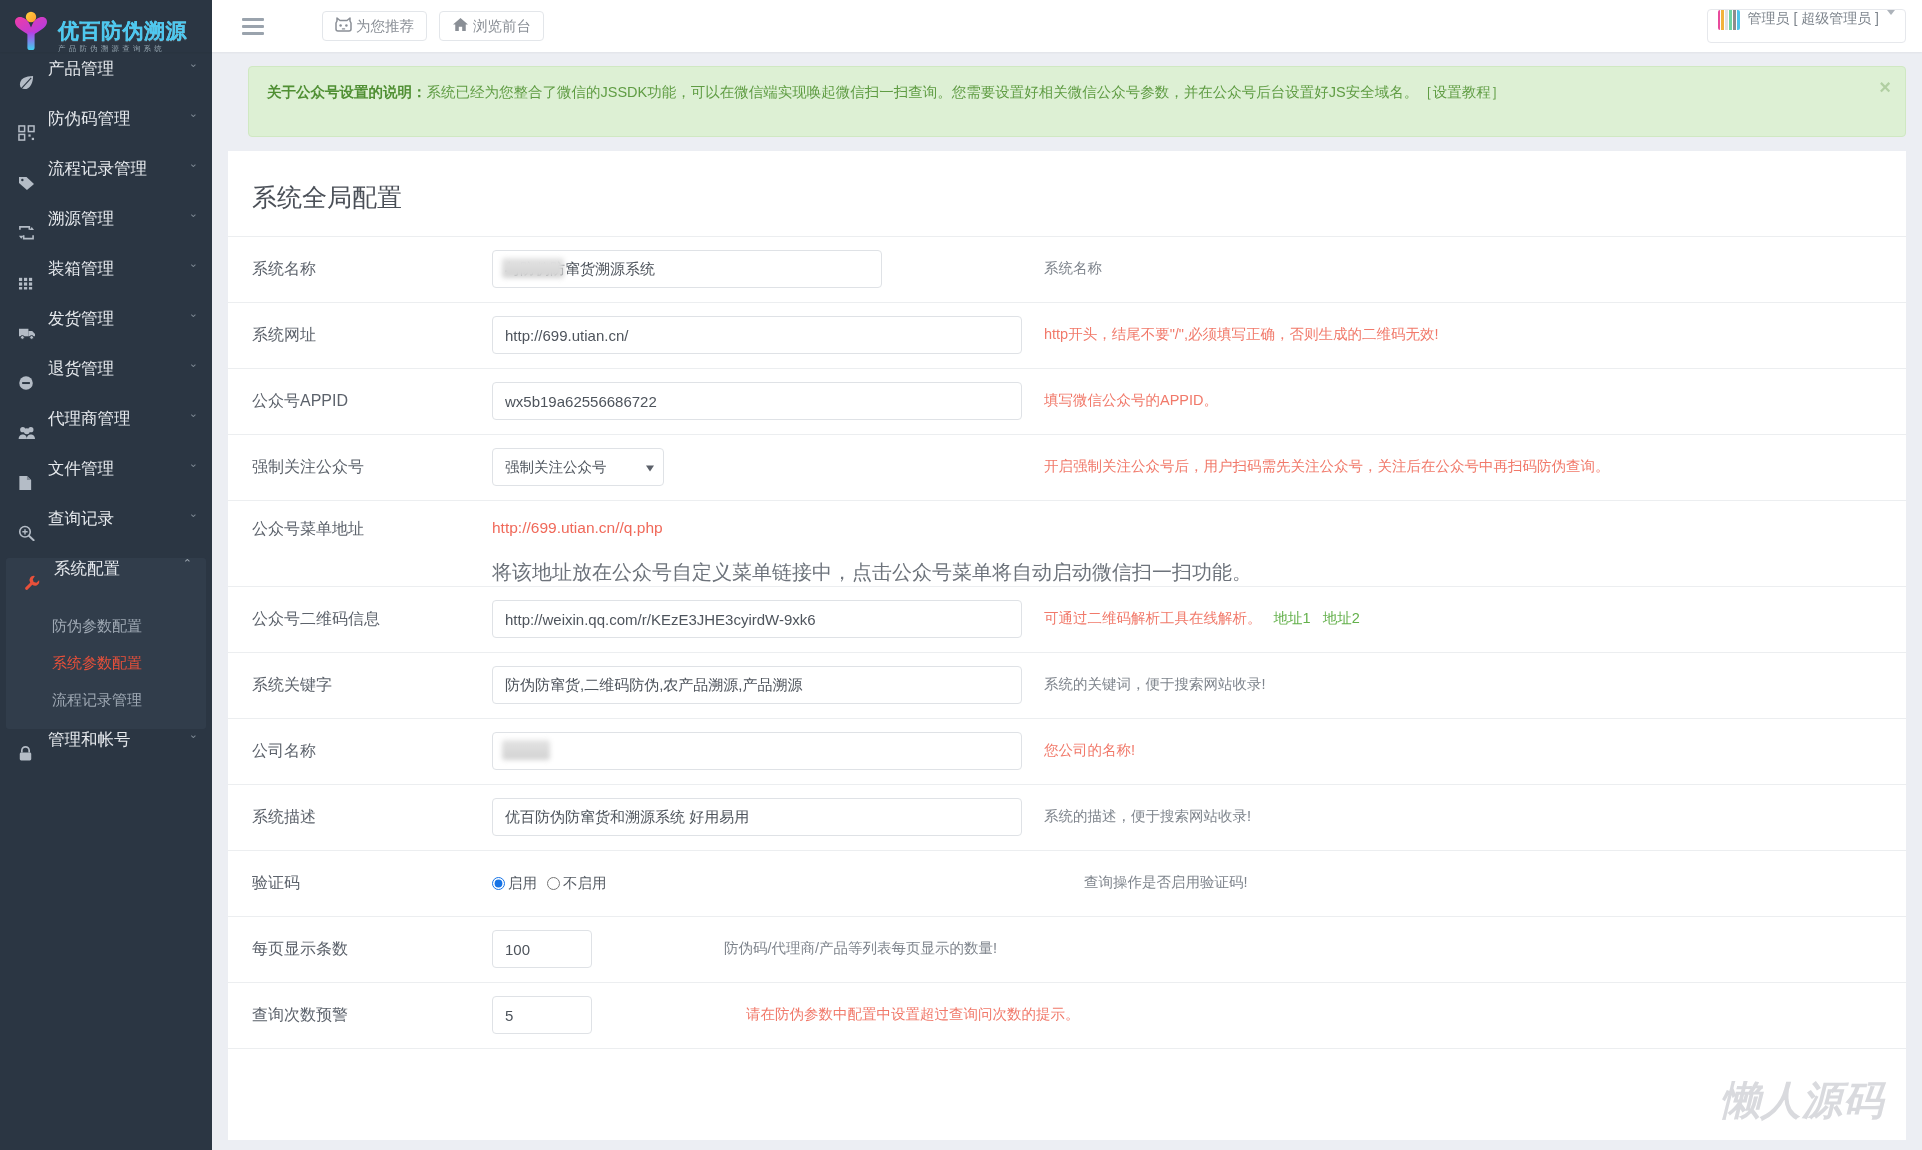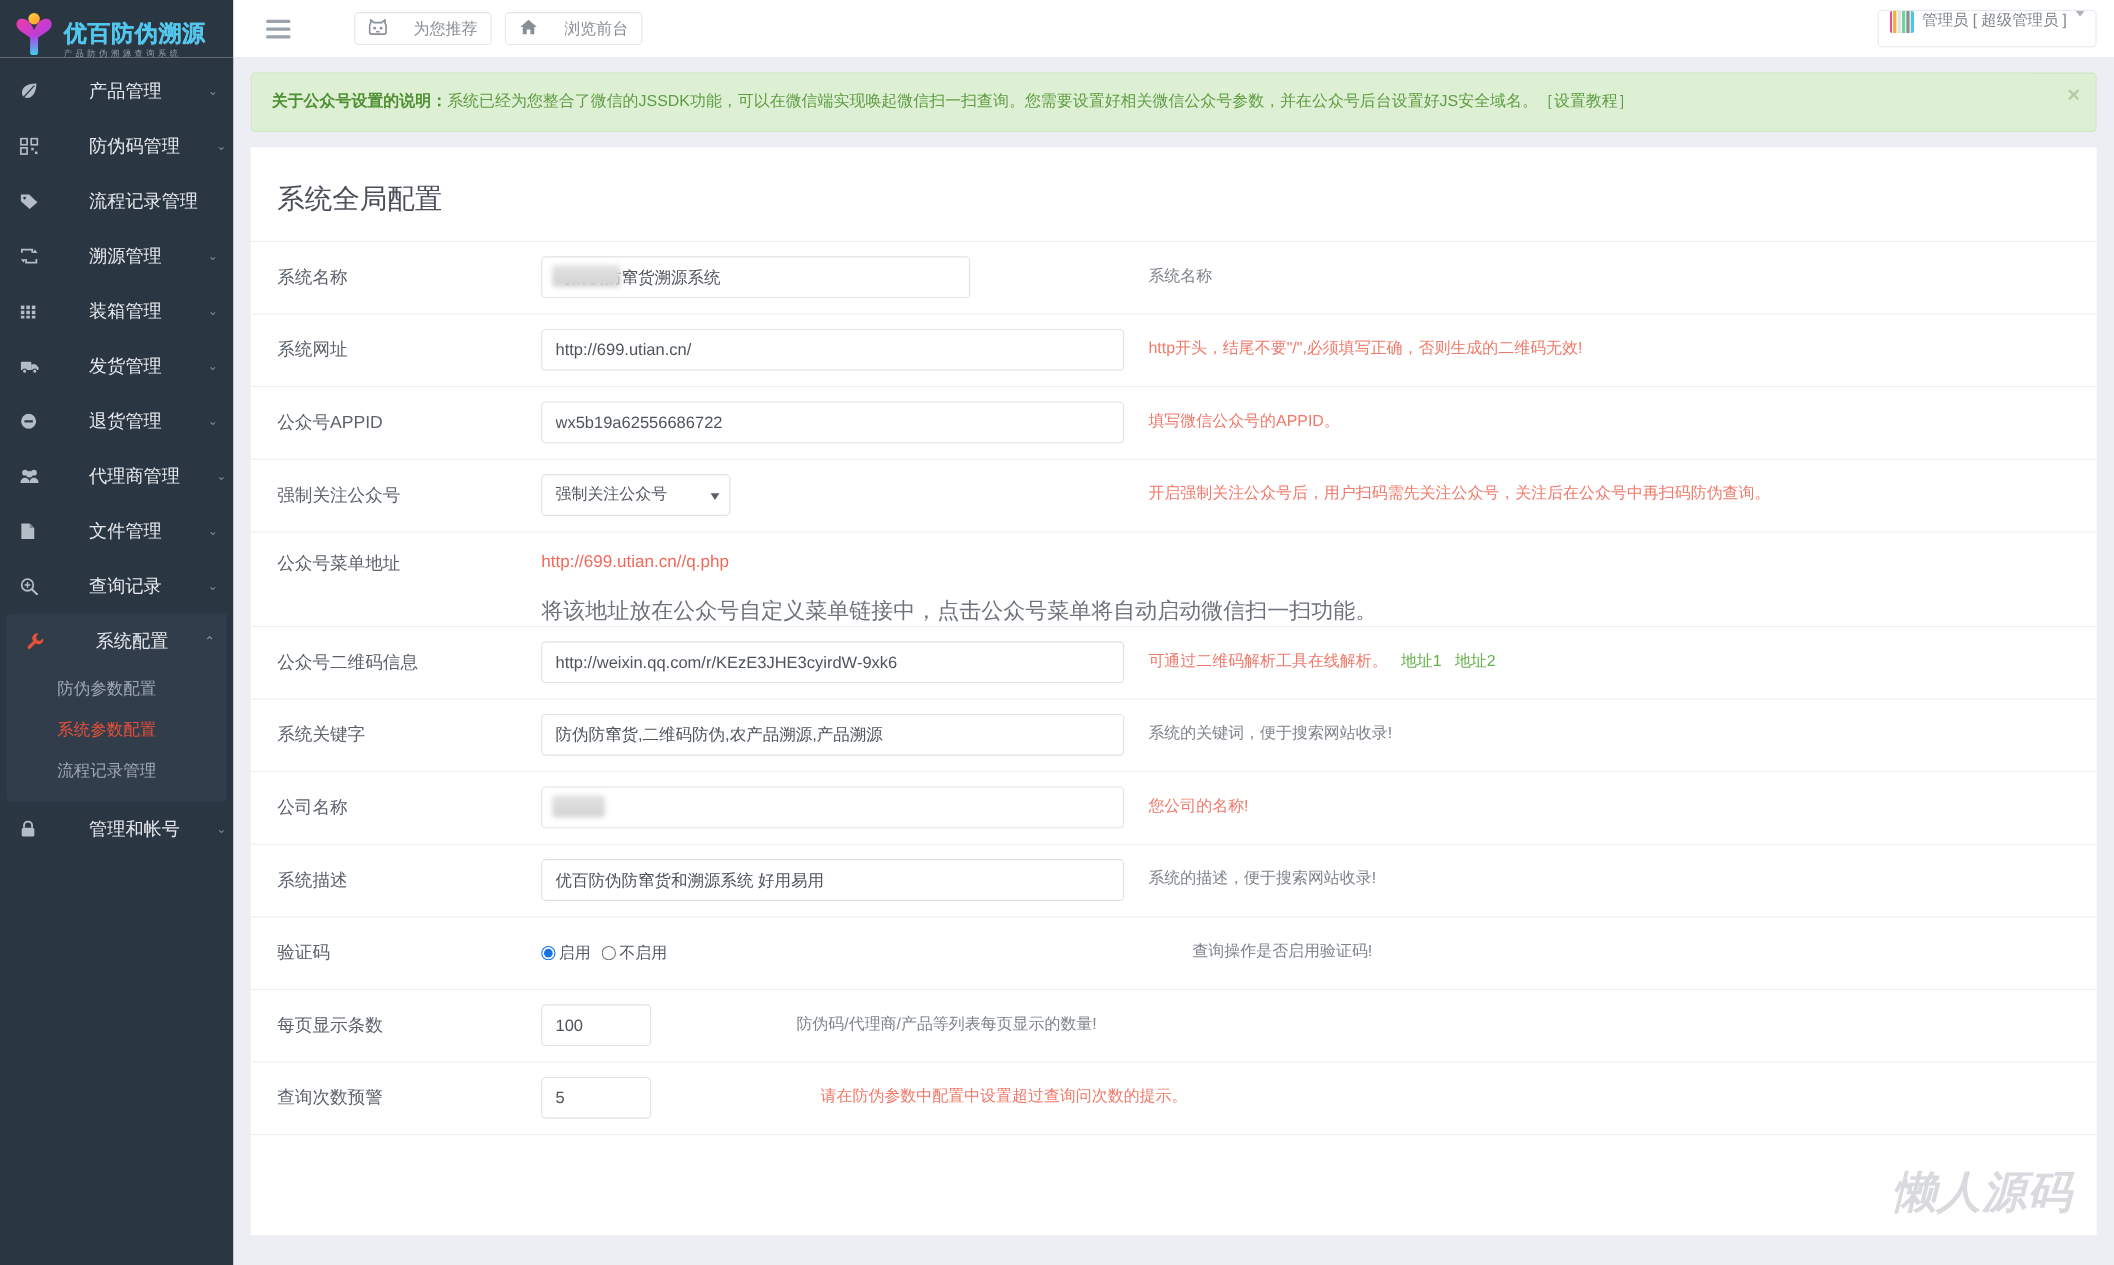--- a/index.html
+++ b/index.html
@@ -26,60 +26,60 @@
     font-size: 21px; font-weight: bold; letter-spacing: .5px;
     background: linear-gradient(90deg,#3fd0f0 0%,#46c8f5 45%,#7ad6ef 100%);
     -webkit-background-clip: text; background-clip: text; color: #4ec8ef;
     text-shadow: 0 1px 0 rgba(255,255,255,.15);
   }
   .logo-sub { font-size: 7.5px; color: #93a3ae; letter-spacing: 3.2px; margin-top: 4px; }
   .hamburger { margin-left: 24px; display: flex; flex-direction: column; gap: 4px; cursor: pointer; padding: 6px; }
   .hamburger span { display: block; width: 22px; height: 3px; background: #9aa3ad; border-radius: 1px; }
   .topnav { display: flex; align-items: center; gap: 12px; margin-left: 52px; }
   .topnav-btn {
-    display: flex; align-items: center; gap: 24px; height: 30px; padding: 0 12px;
+    display: flex; align-items: center; gap: 4px; height: 30px; padding: 0 12px;
     border: 1px solid #e3e6ea; border-radius: 4px; background: #fff;
     color: #8a8f96; font-size: 14.5px; cursor: pointer; white-space: nowrap;
   }
   .topbar-right { margin-left: auto; margin-right: 16px; display: flex; align-items: center; }
   .user-box {
     display: flex; align-items: flex-start; gap: 8px; height: 34px; padding: 0 10px;
     border: 1px solid #e6e8ec; border-radius: 4px; background: #fff; cursor: pointer;
   }
   .avatar { width: 22px; height: 20px; display: flex; gap: 1px; border-radius: 2px; overflow: hidden; flex-shrink: 0; }
   .avatar i { display: block; flex: 1; height: 100%; }
   .user-name { font-size: 14px; color: #7d848c; white-space: nowrap; }
   .caret-down { width: 0; height: 0; border-left: 4px solid transparent; border-right: 4px solid transparent; border-top: 5px solid #adb3ba; }
 
   
   .body-row { display: flex; flex: 1; min-height: 0; }
 
   
   .sidebar { width: 212px; min-width: 212px; background: #2b3643; padding-top: 6px; overflow: hidden; }
   .nav-item {
-    display: flex; align-items: center; height: 50px; padding: 0 14px 0 18px; cursor: pointer; position: relative; gap: 33px;
+    display: flex; height: 50px; padding: 0 14px 0 18px; cursor: pointer; position: relative;
   }
   .nav-ico { width: 24px; font-size: 15px; color: #b4bcc6; display: flex; align-items: center; justify-content: flex-start; flex-shrink: 0; }
   .nav-label { font-size: 16.5px; color: #e7eaee; margin-left: 6px; white-space: nowrap; }
   .nav-caret { margin-left: auto; color: #7d8893; font-size: 11px; line-height: 1; }
   .nav-group.open { background: #313d4b; border-radius: 3px; margin: 0 6px; }
   .nav-group.open > .nav-item { background: transparent; }
   .nav-group.open .nav-ico { color: #e8503a; }
   .nav-group.open .nav-caret { color: #9aa4ae; }
   .subnav { padding-bottom: 10px; }
   .sub-item {
     display: block; padding: 9px 0 9px 46px; font-size: 15px; color: #9fa9b4; cursor: pointer; white-space: nowrap;
   }
   .sub-item.active { color: #e8503a; }
 
   
   .main { flex: 1; min-width: 0; padding: 14px 16px 0 16px; overflow: hidden; position: relative; }
   .alert {
     background: #ddf0d4; border: 1px solid #d0e8c2; border-radius: 4px;
-    padding: 15px 40px 15px 18px; position: relative; color: #5a9a3c; font-size: 14.5px; line-height: 1.5;
+    padding: 15px 40px 32px 18px; position: relative; color: #5a9a3c; font-size: 14.5px; line-height: 1.5; margin-left: 20px;
   }
   .alert b { font-weight: bold; color: #4f8f33; }
   .alert .atxt { color: #5f9c43; }
   .alert .alink { color: #5f9c43; }
   .alert-close {
     position: absolute; right: 14px; top: 10px; font-size: 20px; color: #8eb57a;
     cursor: pointer; line-height: 1; font-weight: bold; opacity: .55;
   }
 
   .panel { background: #fff; margin-top: 14px; height: calc(100% - 95px); overflow: hidden; position: relative; }

